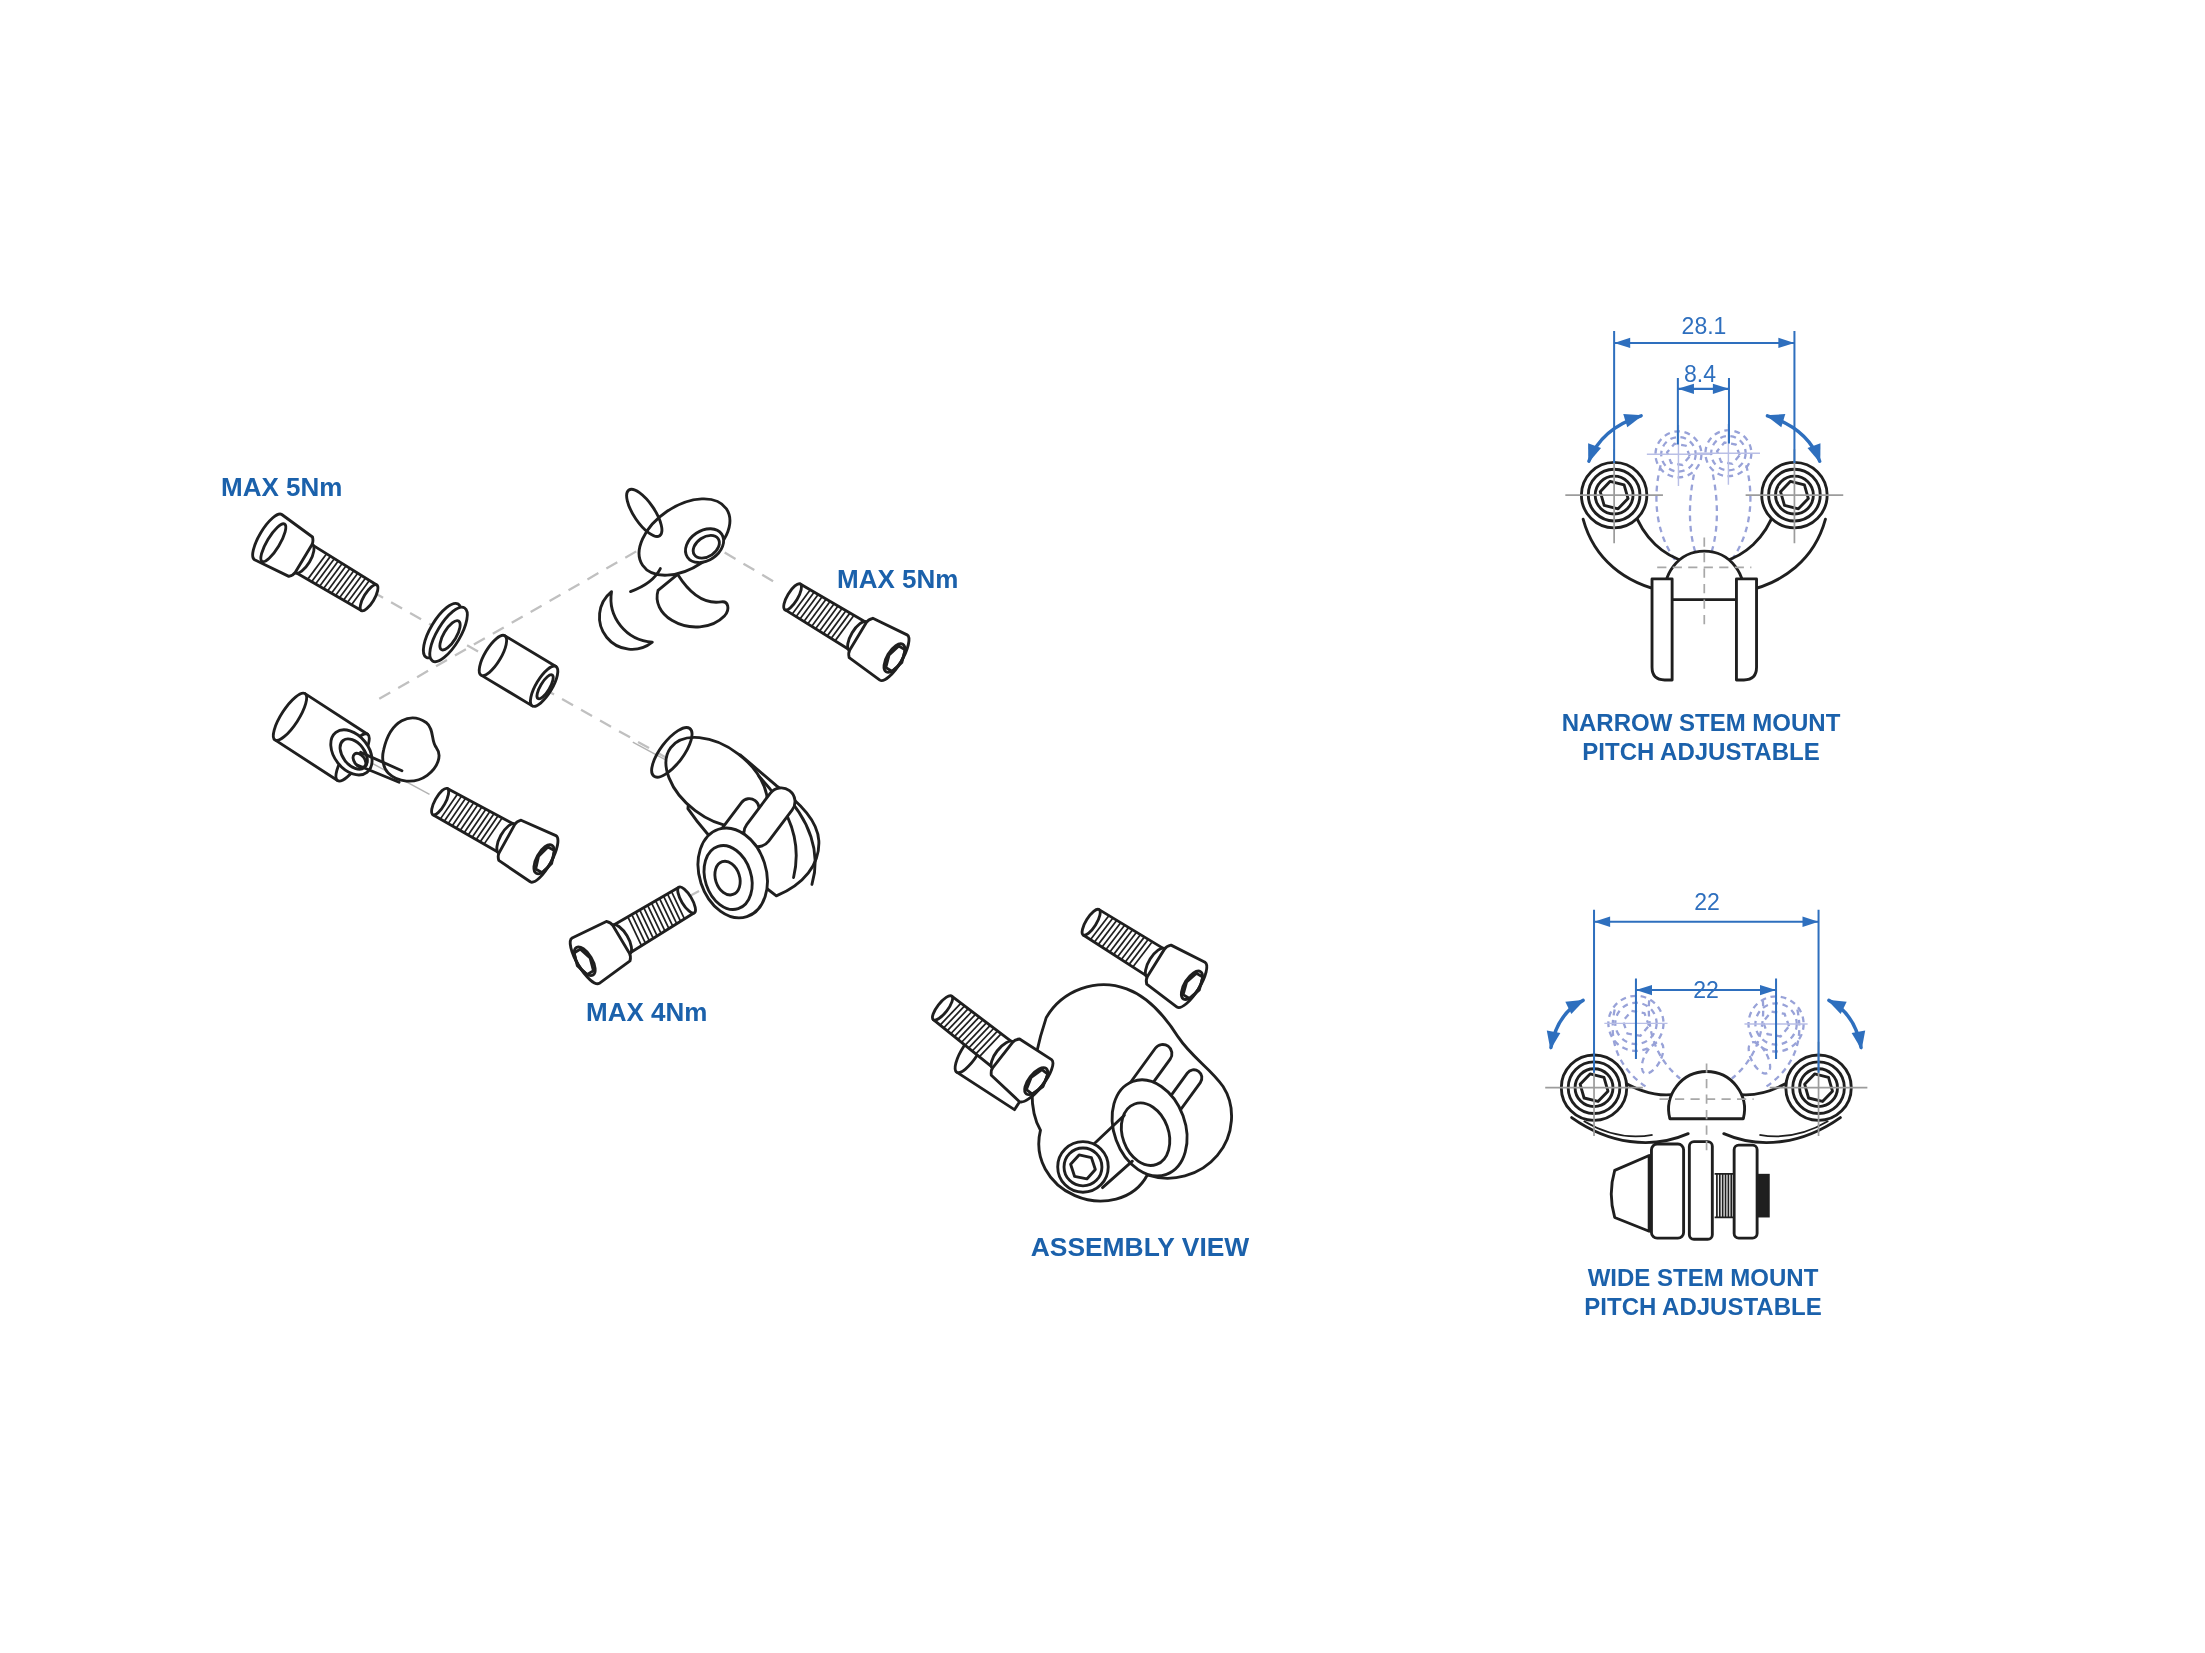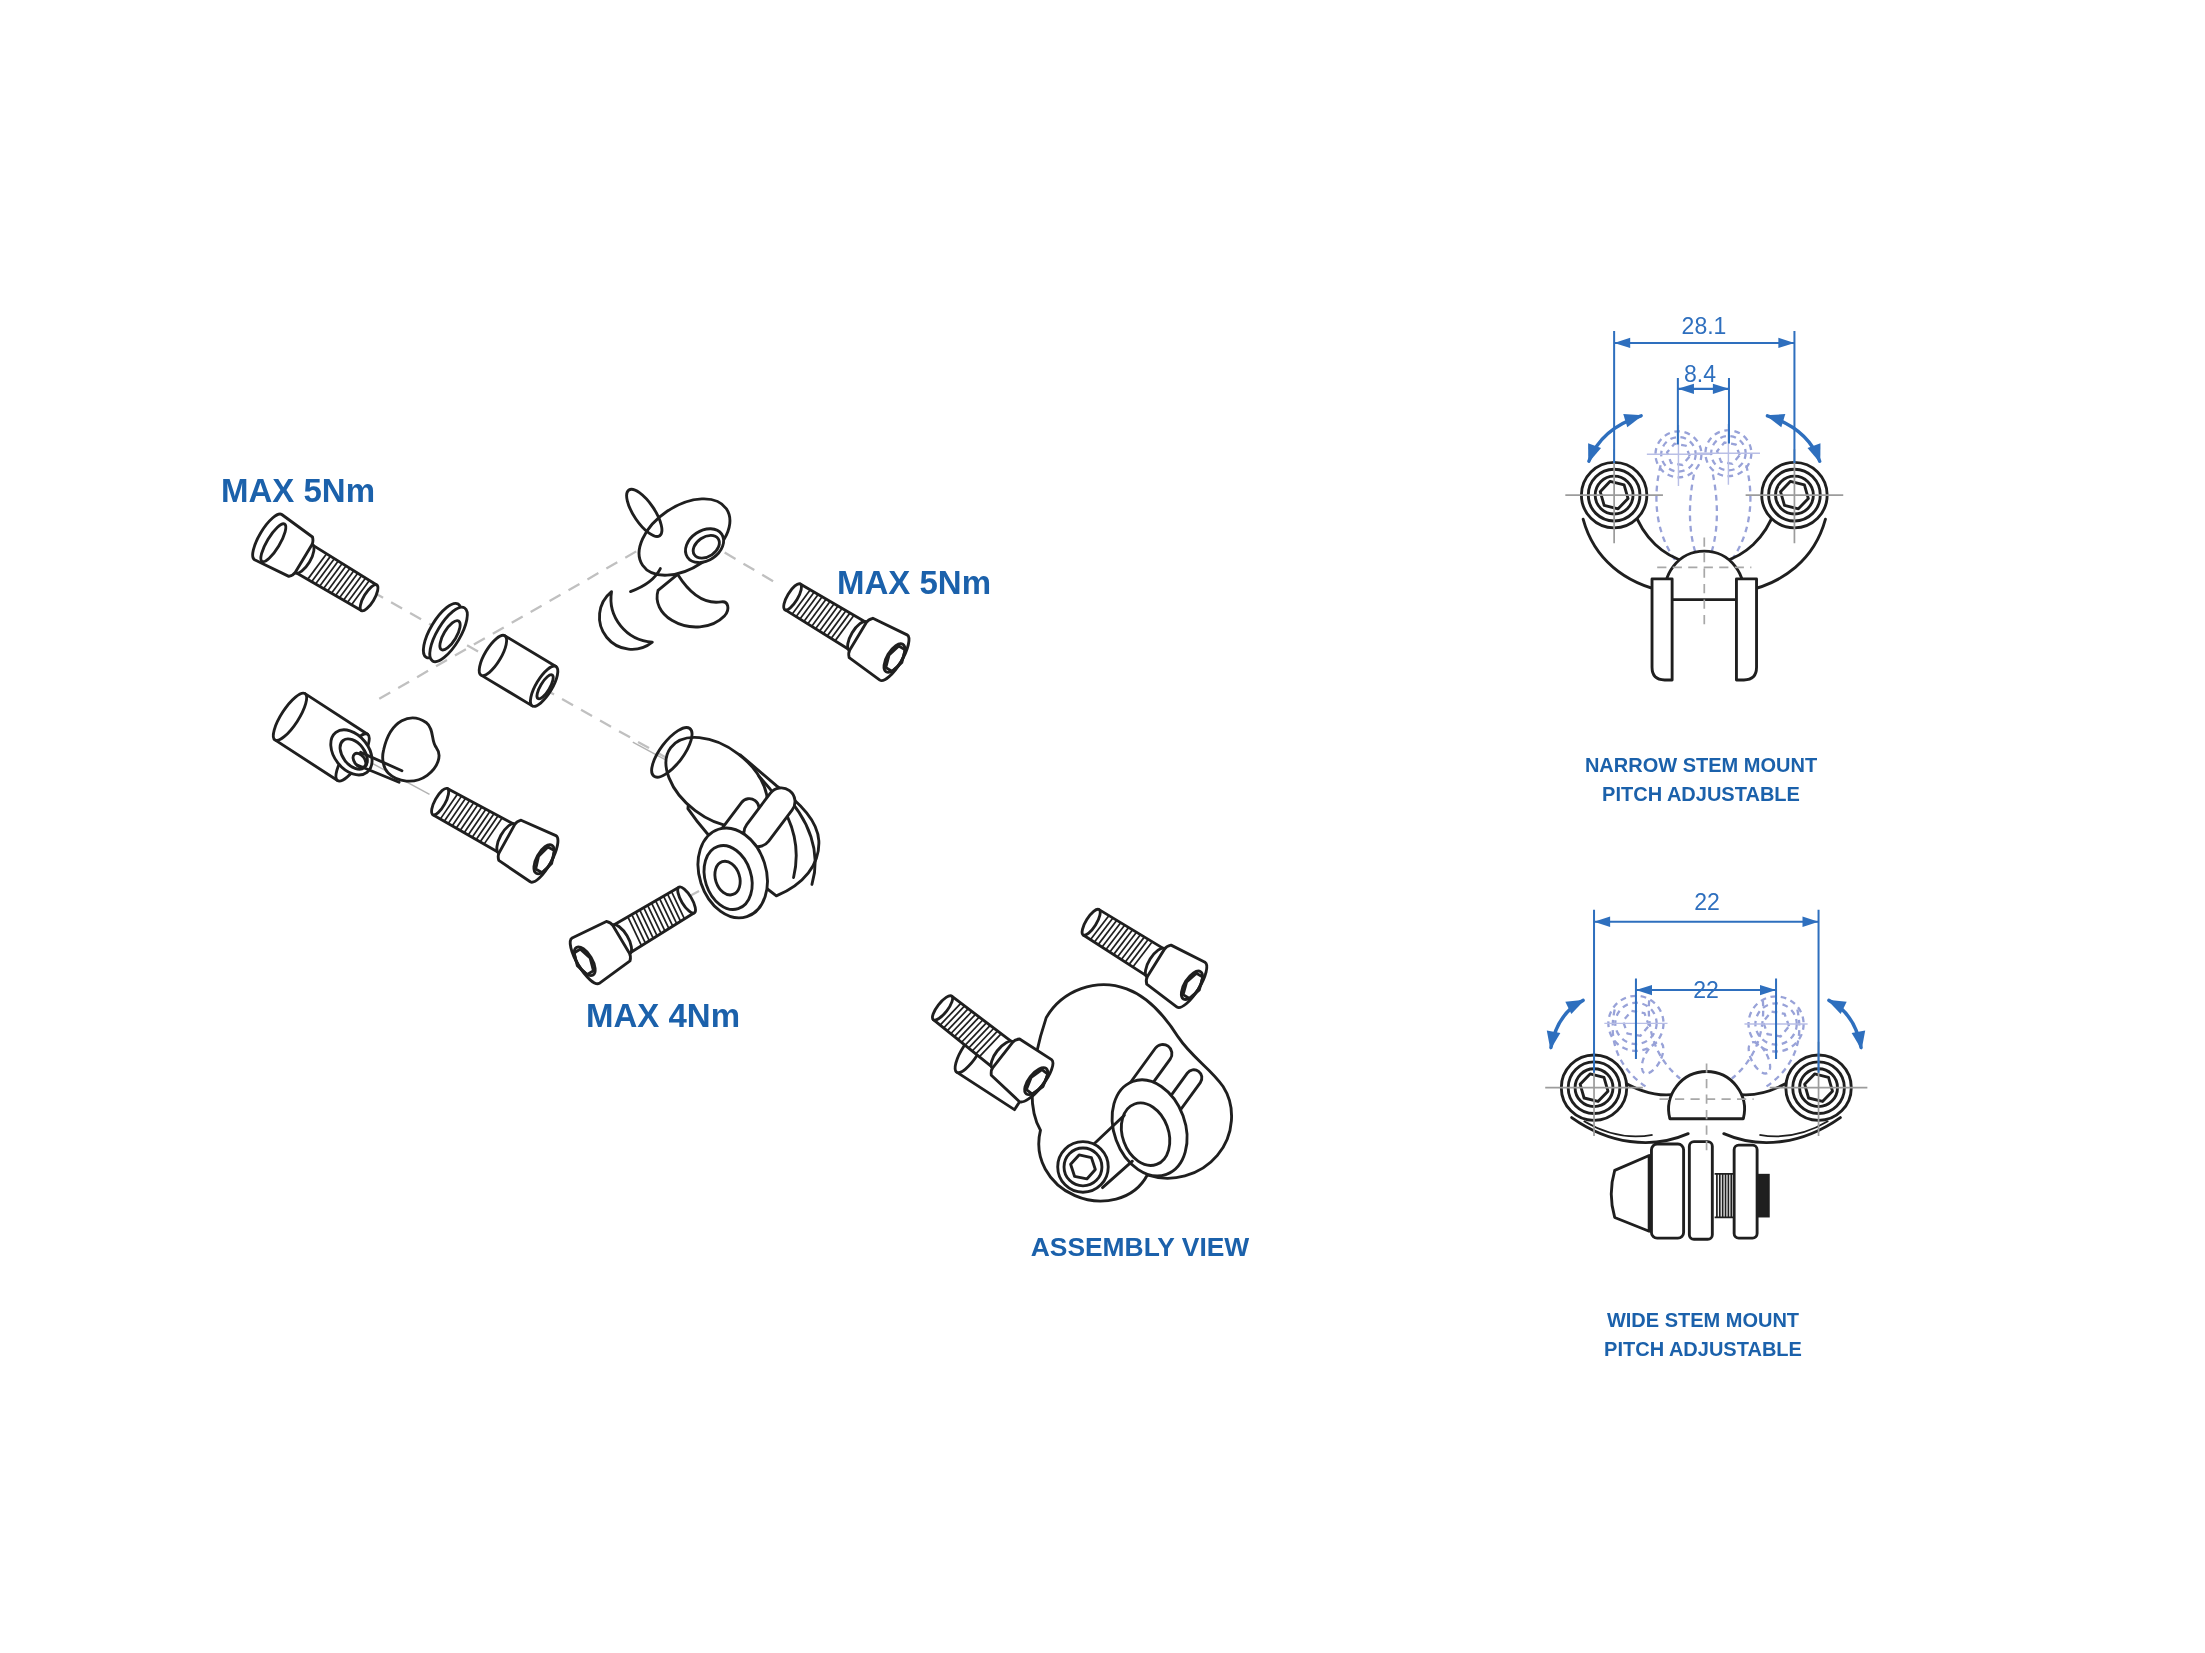--- a/index.html
+++ b/index.html
@@ -3,26 +3,26 @@
 <meta charset="utf-8">
 <style>
   :root{
     --label-blue:#1b61ab; --dim-blue:#2e6fbe; --ghost:#98a2d8; --ink:#1f1f1f;
     --dash:#c0c0c0; --crosshair:#9c9c9c; --bg:#ffffff;
   }
   html,body{margin:0;padding:0;background:var(--bg);width:2205px;height:1654px;overflow:hidden;}
   .stage{position:relative;width:2205px;height:1654px;background:var(--bg);
          font-family:"Liberation Sans",sans-serif;}
   svg{position:absolute;left:0;top:0;}
-  .lbl{position:absolute;color:var(--label-blue);font-weight:bold;font-size:33px;
+  .lbl{position:absolute;color:var(--label-blue);font-weight:bold;font-size:26px;
        line-height:1;white-space:nowrap;}
   .cap{position:absolute;color:var(--label-blue);font-weight:bold;font-size:26.4px;
        line-height:1;white-space:nowrap;transform:translateX(-50%);text-align:center;}
-  .mcap{position:absolute;color:var(--label-blue);font-weight:bold;font-size:20px;
-        line-height:29px;text-align:center;transform:translateX(-50%);white-space:nowrap;margin-top:43px;}
+  .mcap{position:absolute;color:var(--label-blue);font-weight:bold;font-size:24px;
+        line-height:29px;text-align:center;transform:translateX(-50%);white-space:nowrap;}
   .dim{position:absolute;color:var(--dim-blue);font-weight:normal;font-size:23px;
        line-height:1;transform:translate(-50%,-50%);white-space:nowrap;}
   
   .s  {stroke:var(--ink);stroke-width:5;fill:none;stroke-linecap:round;stroke-linejoin:round;}
   .sf {stroke:var(--ink);stroke-width:5;fill:#fff;stroke-linejoin:round;}
   .thr{stroke:var(--ink);stroke-width:3;fill:none;}
   .nutf{stroke:var(--ink);stroke-width:4;fill:var(--ink);}
   .dashln{stroke:var(--dash);stroke-width:4;fill:none;stroke-dasharray:22 16;}
   .thinax{stroke:#b3b3b3;stroke-width:2.5;fill:none;}
   .bl {stroke:var(--dim-blue);stroke-width:3.5;fill:none;}

